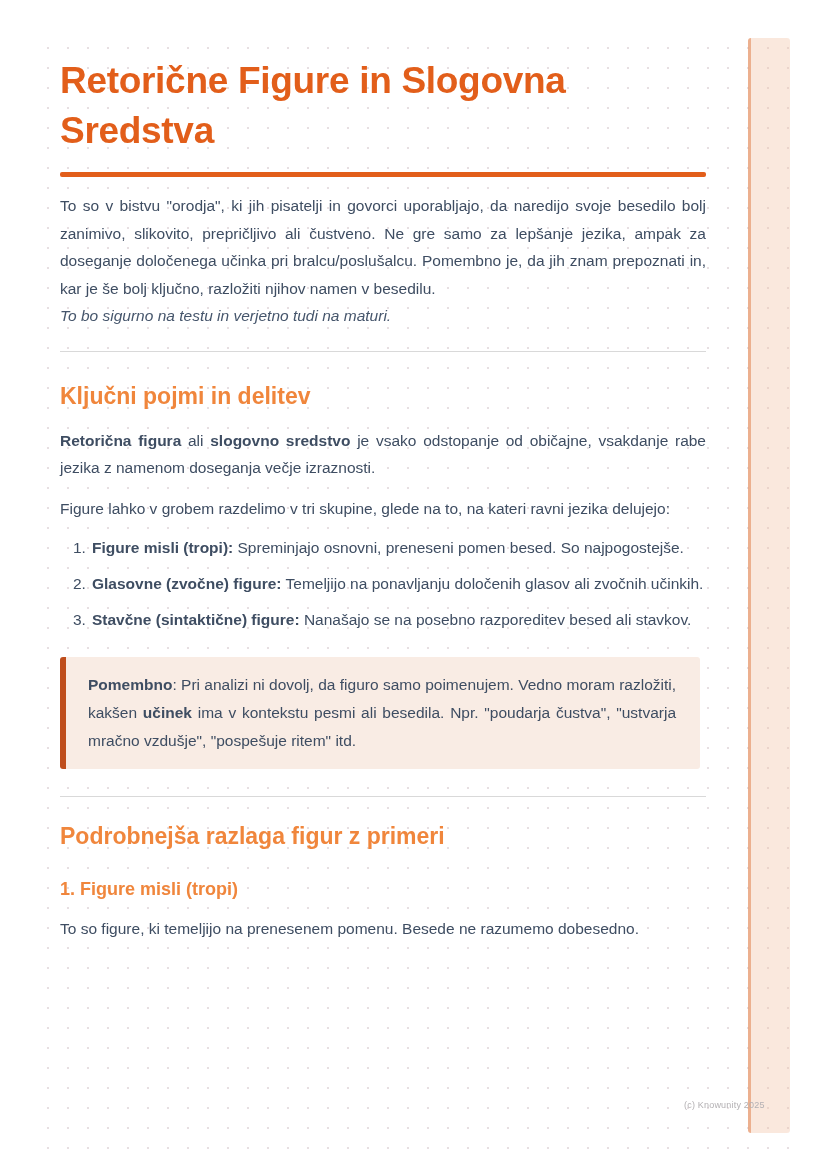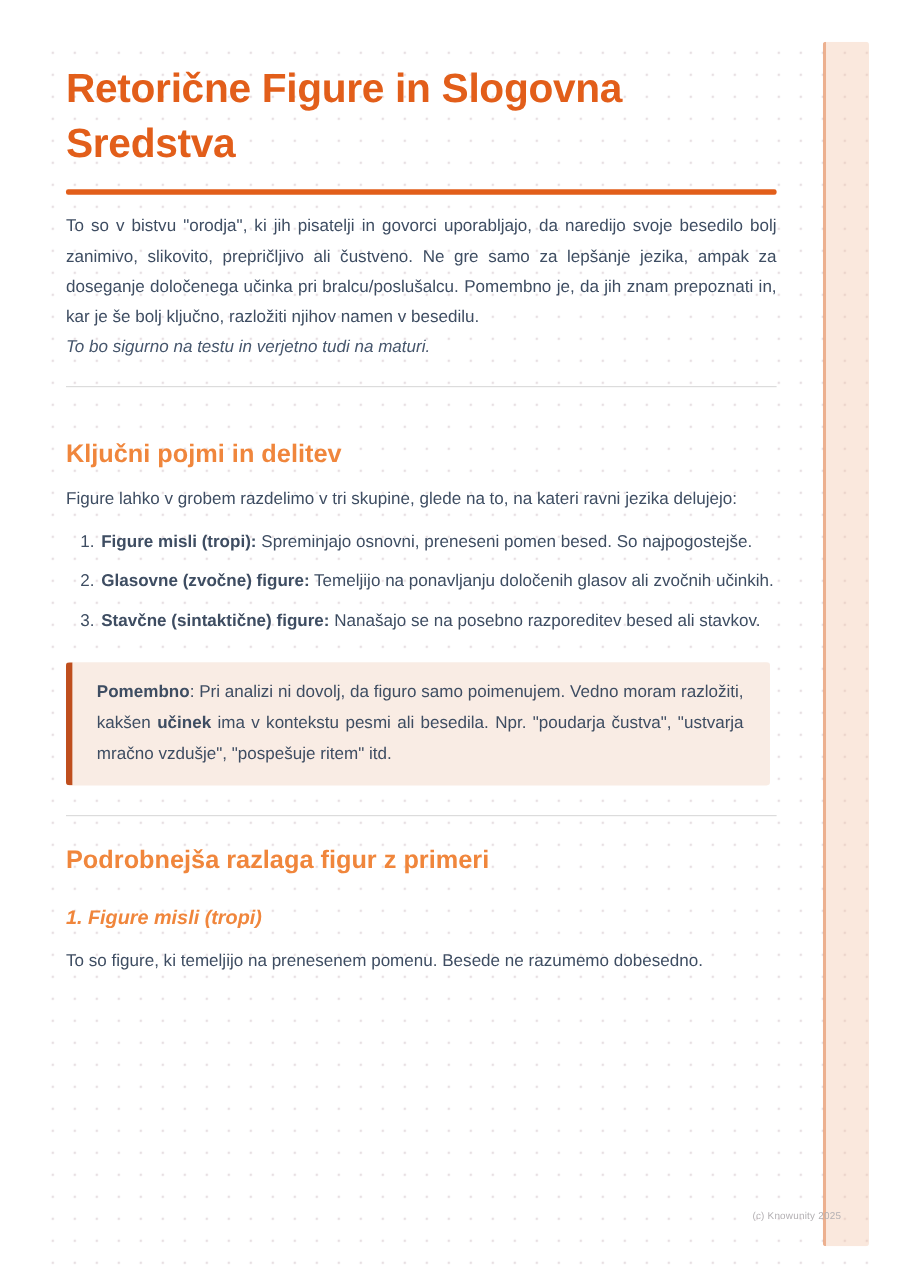--- a/index.html
+++ b/index.html
@@ -54,30 +54,29 @@
     border-radius: 2px;
   }
 
   h2.section-heading {
     font-size: 23px;
     line-height: 30px;
     font-weight: 700;
     color: #f0863c;
   }
   .h2-intro   { margin-top: 36px; }
-  .h2-key     { margin-top: 45px; }
+  .h2-key     { margin-top: 29px; }
   .h2-detail  { margin-top: 24px; }
 
   h3.sub-heading {
     margin-top: 26px;
     font-size: 18px;
     line-height: 24px;
     font-weight: 700;
     color: #f0863c;
-    font-style: italic;
   }
 
   p.body-text {
     font-size: 15.5px;
     line-height: 27.5px;
     text-align: justify;
   }
   .p-intro  { margin-top: 15px; }
   .p-def    { margin-top: 16px; }
   .p-groups { margin-top: 13px; }
@@ -147,20 +146,21 @@
     <h1 class="doc-title">Retorične Figure in Slogovna Sredstva</h1>
     <div class="title-rule"></div>
 
     <p class="body-text p-intro">To so v bistvu "orodja", ki jih pisatelji in govorci uporabljajo, da naredijo svoje besedilo bolj zanimivo, slikovito, prepričljivo ali čustveno. Ne gre samo za lepšanje jezika, ampak za doseganje določenega učinka pri bralcu/poslušalcu. Pomembno je, da jih znam prepoznati in, kar je še bolj ključno, razložiti njihov namen v besedilu.</p>
     <p class="exam-note">To bo sigurno na testu in verjetno tudi na maturi.</p>
 
     <hr class="divider divider-1">
 
     <h2 class="section-heading h2-key">Ključni pojmi in delitev</h2>
 
+    <p class="body-text p-def"><b>Retorična figura</b><span> ali </span><b>slogovno sredstvo</b><span> je vsako odstopanje od običajne, vsakdanje rabe jezika z namenom doseganja večje izraznosti.</span></p>
 
     <p class="body-text p-groups">Figure lahko v grobem razdelimo v tri skupine, glede na to, na kateri ravni jezika delujejo:</p>
 
     <div class="figure-list">
       <div class="list-row">
         <span class="list-num">1.</span><b>Figure misli (tropi):</b><span> Spreminjajo osnovni, preneseni pomen besed. So najpogostejše.</span>
       </div>
       <div class="list-row">
         <span class="list-num">2.</span><b>Glasovne (zvočne) figure:</b><span> Temeljijo na ponavljanju določenih glasov ali zvočnih učinkih.</span>
       </div>

